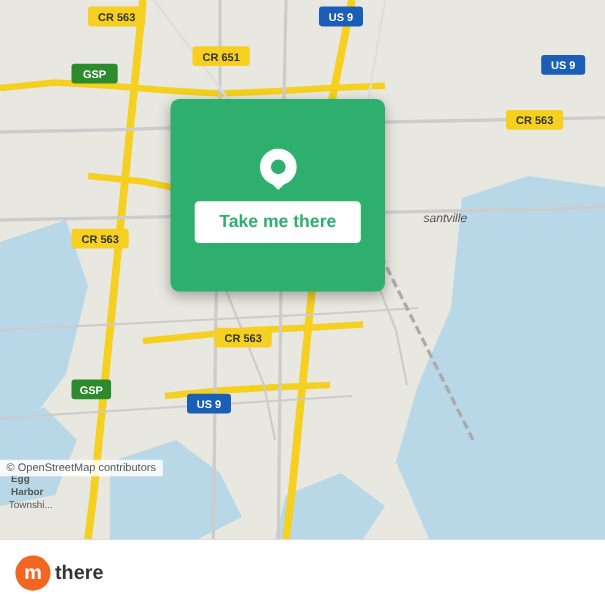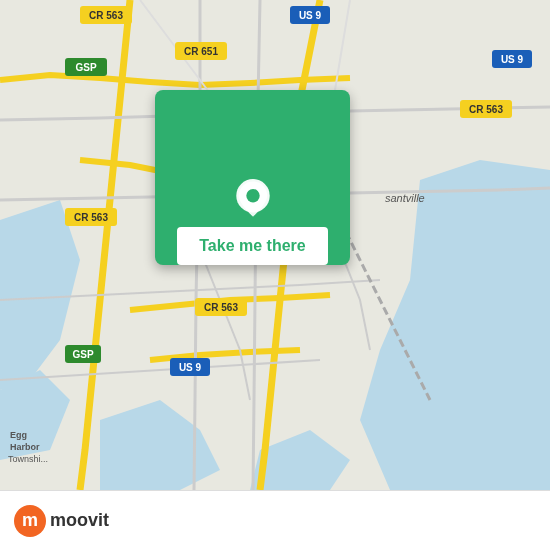--- a/index.html
+++ b/index.html
@@ -32,21 +32,21 @@
       position: absolute;
       top: 90px;
       left: 155px;
       width: 195px;
       height: 175px;
       background-color: #2eaf6e;
       border-radius: 8px;
       display: flex;
       flex-direction: column;
       align-items: center;
-      justify-content: flex-end;
+      justify-content: center;
       gap: 2px;
       box-shadow: 0 4px 12px rgba(0,0,0,0.3);
     }
 
     #location-pin {
       width: 46px;
       height: 46px;
     }
 
     #take-me-there-btn {
@@ -200,22 +200,25 @@
   <div id="action-card">
 
     <svg id="location-pin" viewBox="0 0 46 55" xmlns="http://www.w3.org/2000/svg">
       <circle cx="23" cy="20" r="20" fill="white" opacity="0.95"></circle>
       <path d="M23 3 C13.6 3 6 10.6 6 20 C6 30 23 45 23 45 C23 45 40 30 40 20 C40 10.6 32.4 3 23 3Z" fill="white" opacity="0.9"></path>
       <circle cx="23" cy="20" r="8" fill="#2eaf6e"></circle>
     </svg>
     <button id="take-me-there-btn">Take me there</button>
   </div>
 
+  <div id="attribution-bar">
+    <span>© OpenStreetMap contributors</span>
+  </div>
 </div>
 
 <div id="footer">
   <div id="moovit-logo">
     <div id="moovit-icon">
       <span>m</span>
     </div>
-    <span id="moovit-label">moovit</span>
+    <span id="moovit-label">there</span>
   </div>
 </div>
 
 </body></html>

